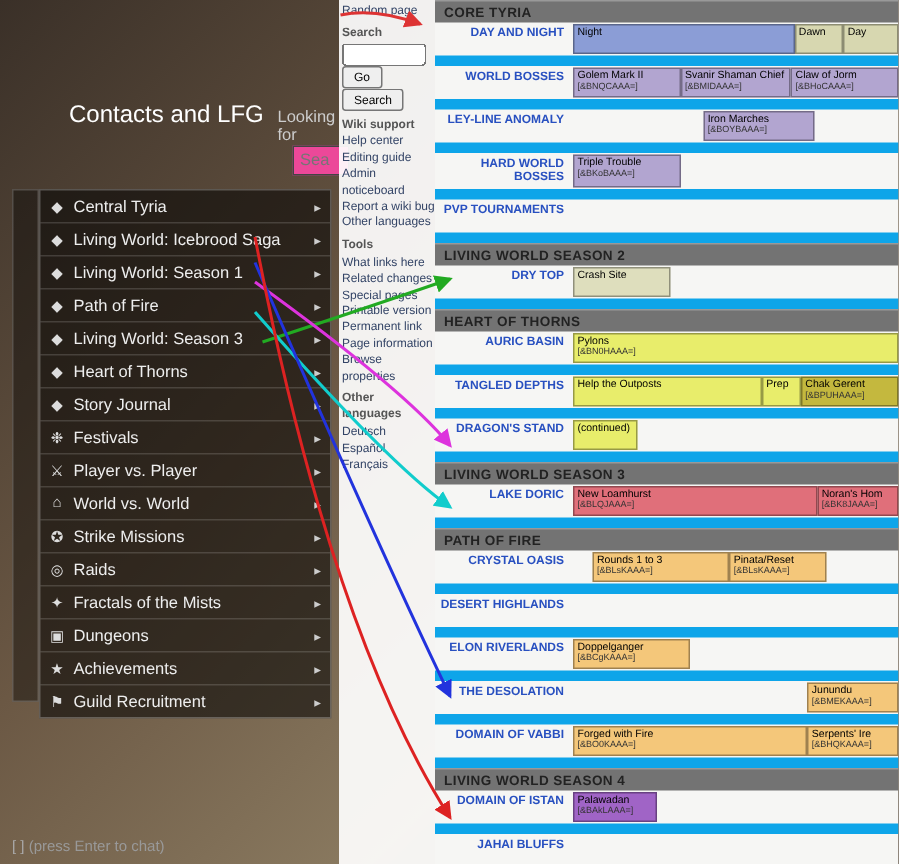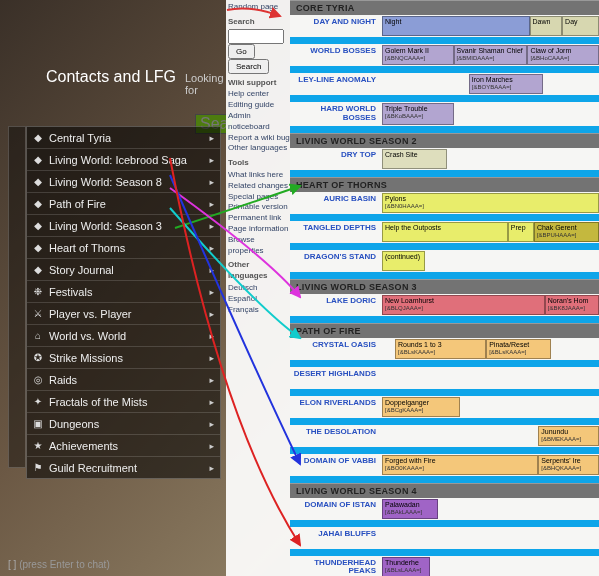--- a/index.html
+++ b/index.html
@@ -1,21 +1,21 @@
 <!DOCTYPE html>
 <html><head>
 <meta charset="utf-8">
 <style>
 html,body{margin:0;padding:0;font-family:Arial,Helvetica,sans-serif;font-size:10px;background:#5a4a3a;width:599px;height:576px;overflow:hidden;position:relative}
 .bg{position:absolute;inset:0;background:linear-gradient(135deg,#3a3028 0%,#6b5844 40%,#8a7a60 70%,#2a2218 100%)}
 
 .game{position:absolute;left:10px;top:76px;width:205px;color:#fff}
 .title{position:absolute;left:36px;top:-8px;font-size:16px;color:#fff;font-weight:400}
 .looking{position:absolute;left:175px;top:-4px;font-size:11px;color:#ccc}
-.searchbox{position:absolute;left:185px;top:38px;width:28px;height:18px;background:#4d7c0f;border:1px solid #444;color:#fff;padding:0 4px;font-size:16px}
+.searchbox{position:absolute;left:185px;top:21px;width:28px;height:18px;background:#ec4899;border:1px solid #444;color:#fff;padding:0 4px;font-size:11px}
 .menu{position:absolute;left:16px;top:50px;width:193px;border:1px solid rgba(255,255,255,.25);background:rgba(0,0,0,.55)}
 .row{display:flex;align-items:center;height:21px;padding:0 4px;border-bottom:1px solid rgba(255,255,255,.15);font-size:11px;color:#eee;position:relative}
 .row:last-child{border-bottom:none}
 .chev{position:absolute;right:6px;color:#ccc;font-size:9px}
 .ico{width:14px;display:inline-block;text-align:center;color:#ddd;margin-right:4px;font-size:10px}
 .leftstrip{position:absolute;left:-2px;top:50px;width:16px;height:340px;background:rgba(0,0,0,.4);border:1px solid rgba(255,255,255,.2)}
 .chatbar{position:absolute;left:8px;bottom:6px;color:#aaa;font-size:10px}
 .chatbar .press{color:#999}
 
 .wiki{position:absolute;left:226px;top:0;width:62px;color:#346;font-size:8px;line-height:1.35;background:rgba(255,255,255,.92);height:576px;padding:2px 2px}
@@ -50,21 +50,21 @@
         <span>Central Tyria</span>
         <span class="chev">▸</span>
       </div>
       <div class="row">
         <span class="ico">◆</span>
         <span>Living World: Icebrood Saga</span>
         <span class="chev">▸</span>
       </div>
       <div class="row">
         <span class="ico">◆</span>
-        <span>Living World: Season 8</span>
+        <span>Living World: Season 1</span>
         <span class="chev">▸</span>
       </div>
       <div class="row">
         <span class="ico">◆</span>
         <span>Path of Fire</span>
         <span class="chev">▸</span>
       </div>
       <div class="row">
         <span class="ico">◆</span>
         <span>Living World: Season 3</span>
@@ -190,20 +190,24 @@
       <div class="bar">
         <div class="seg" style="left: 40%; width: 34%; background: rgb(178, 165, 208);">Iron Marches<br><span class="sub">[&amp;BOYBAAA=]</span></div>
       </div>
     </div>
     <div class="track">
       <div class="lbl">HARD WORLD BOSSES</div>
       <div class="bar">
         <div class="seg" style="left: 0%; width: 33%; background: rgb(178, 165, 208);">Triple Trouble<br><span class="sub">[&amp;BKoBAAA=]</span></div>
       </div>
     </div>
+    <div class="track">
+      <div class="lbl">PVP TOURNAMENTS</div>
+      <div class="bar"></div>
+    </div>
     <div class="region">LIVING WORLD SEASON 2</div>
     <div class="track">
       <div class="lbl">DRY TOP</div>
       <div class="bar">
         <div class="seg" style="left: 0%; width: 30%; background: rgb(222, 222, 189);">Crash Site</div>
       </div>
     </div>
     <div class="region">HEART OF THORNS</div>
     <div class="track">
       <div class="lbl">AURIC BASIN</div>

